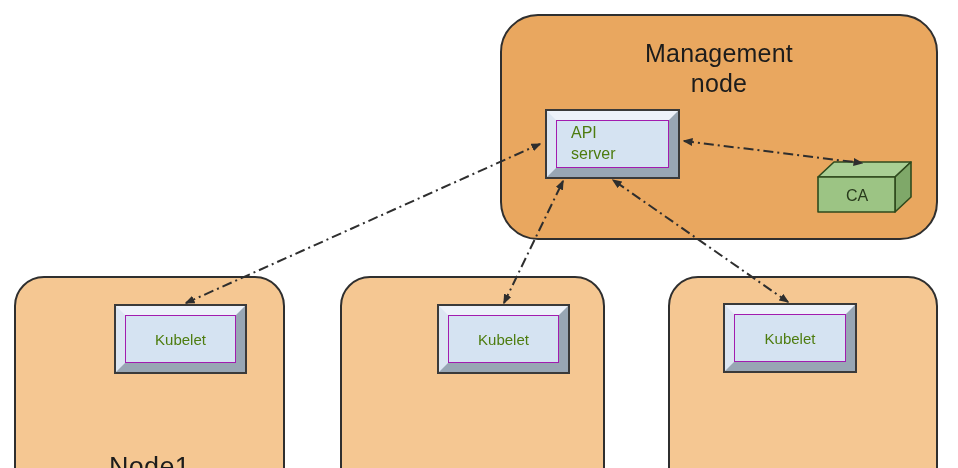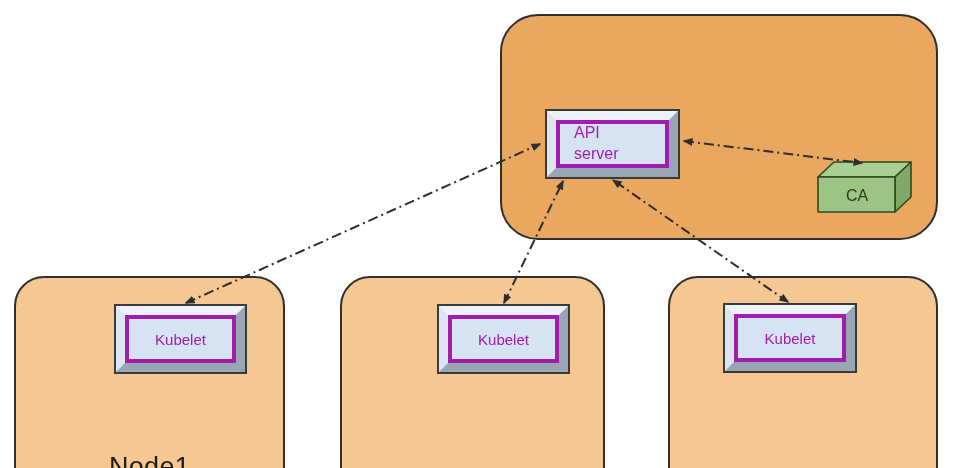--- a/index.html
+++ b/index.html
@@ -35,24 +35,24 @@
   
   .bevel-box {
     position:absolute; border:2px solid #3a3a3a; background:var(--component-face);
   }
   .bevel {
     position:absolute; inset:0; border:9px solid;
     border-color:var(--component-bevel-light) var(--component-bevel-dark)
                  var(--component-bevel-dark) #DCE6F2;
   }
   .face {
-    position:absolute; inset:0; border:4px solid #a21caf;
+    position:absolute; inset:0; border:1px solid #a21caf;
     background:var(--component-face);
     display:flex; align-items:center; justify-content:center;
-    font-size:15px; color:#a21caf;
+    font-size:15px; color:#4d7c0f;
   }
   .api-pos { left:43px; top:93px; width:135px; height:70px; }
   .api-pos .face { justify-content:flex-start; padding-left:14px;
                    white-space:pre-line; font-size:16px; line-height:1.3; }
   .k1 { left:98px; top:26px; width:133px; height:70px; }
   .k2 { left:95px; top:26px; width:133px; height:70px; }
   .k3 { left:53px; top:25px; width:134px; height:70px; }
   
   svg.overlay {
     position:absolute; left:0; top:0; width:958px; height:468px;
@@ -60,20 +60,22 @@
   }
   .conn { stroke-width:2; stroke-dasharray:10 4 2 4; fill:none; }
   .ca-text { font-family:"Liberation Sans", sans-serif; font-size:16px; fill:#283a1c; }
 </style>
 </head>
 <body>
 
 <div class="canvas">
 
   <div class="mgmt-box">
+    <div class="mgmt-title">Management
+node</div>
     <div class="bevel-box api-pos">
       <div class="bevel">
         <div class="face">API
 server</div>
       </div>
     </div>
   </div>
 
   <div class="node-box n1">
     <div class="bevel-box k1">

